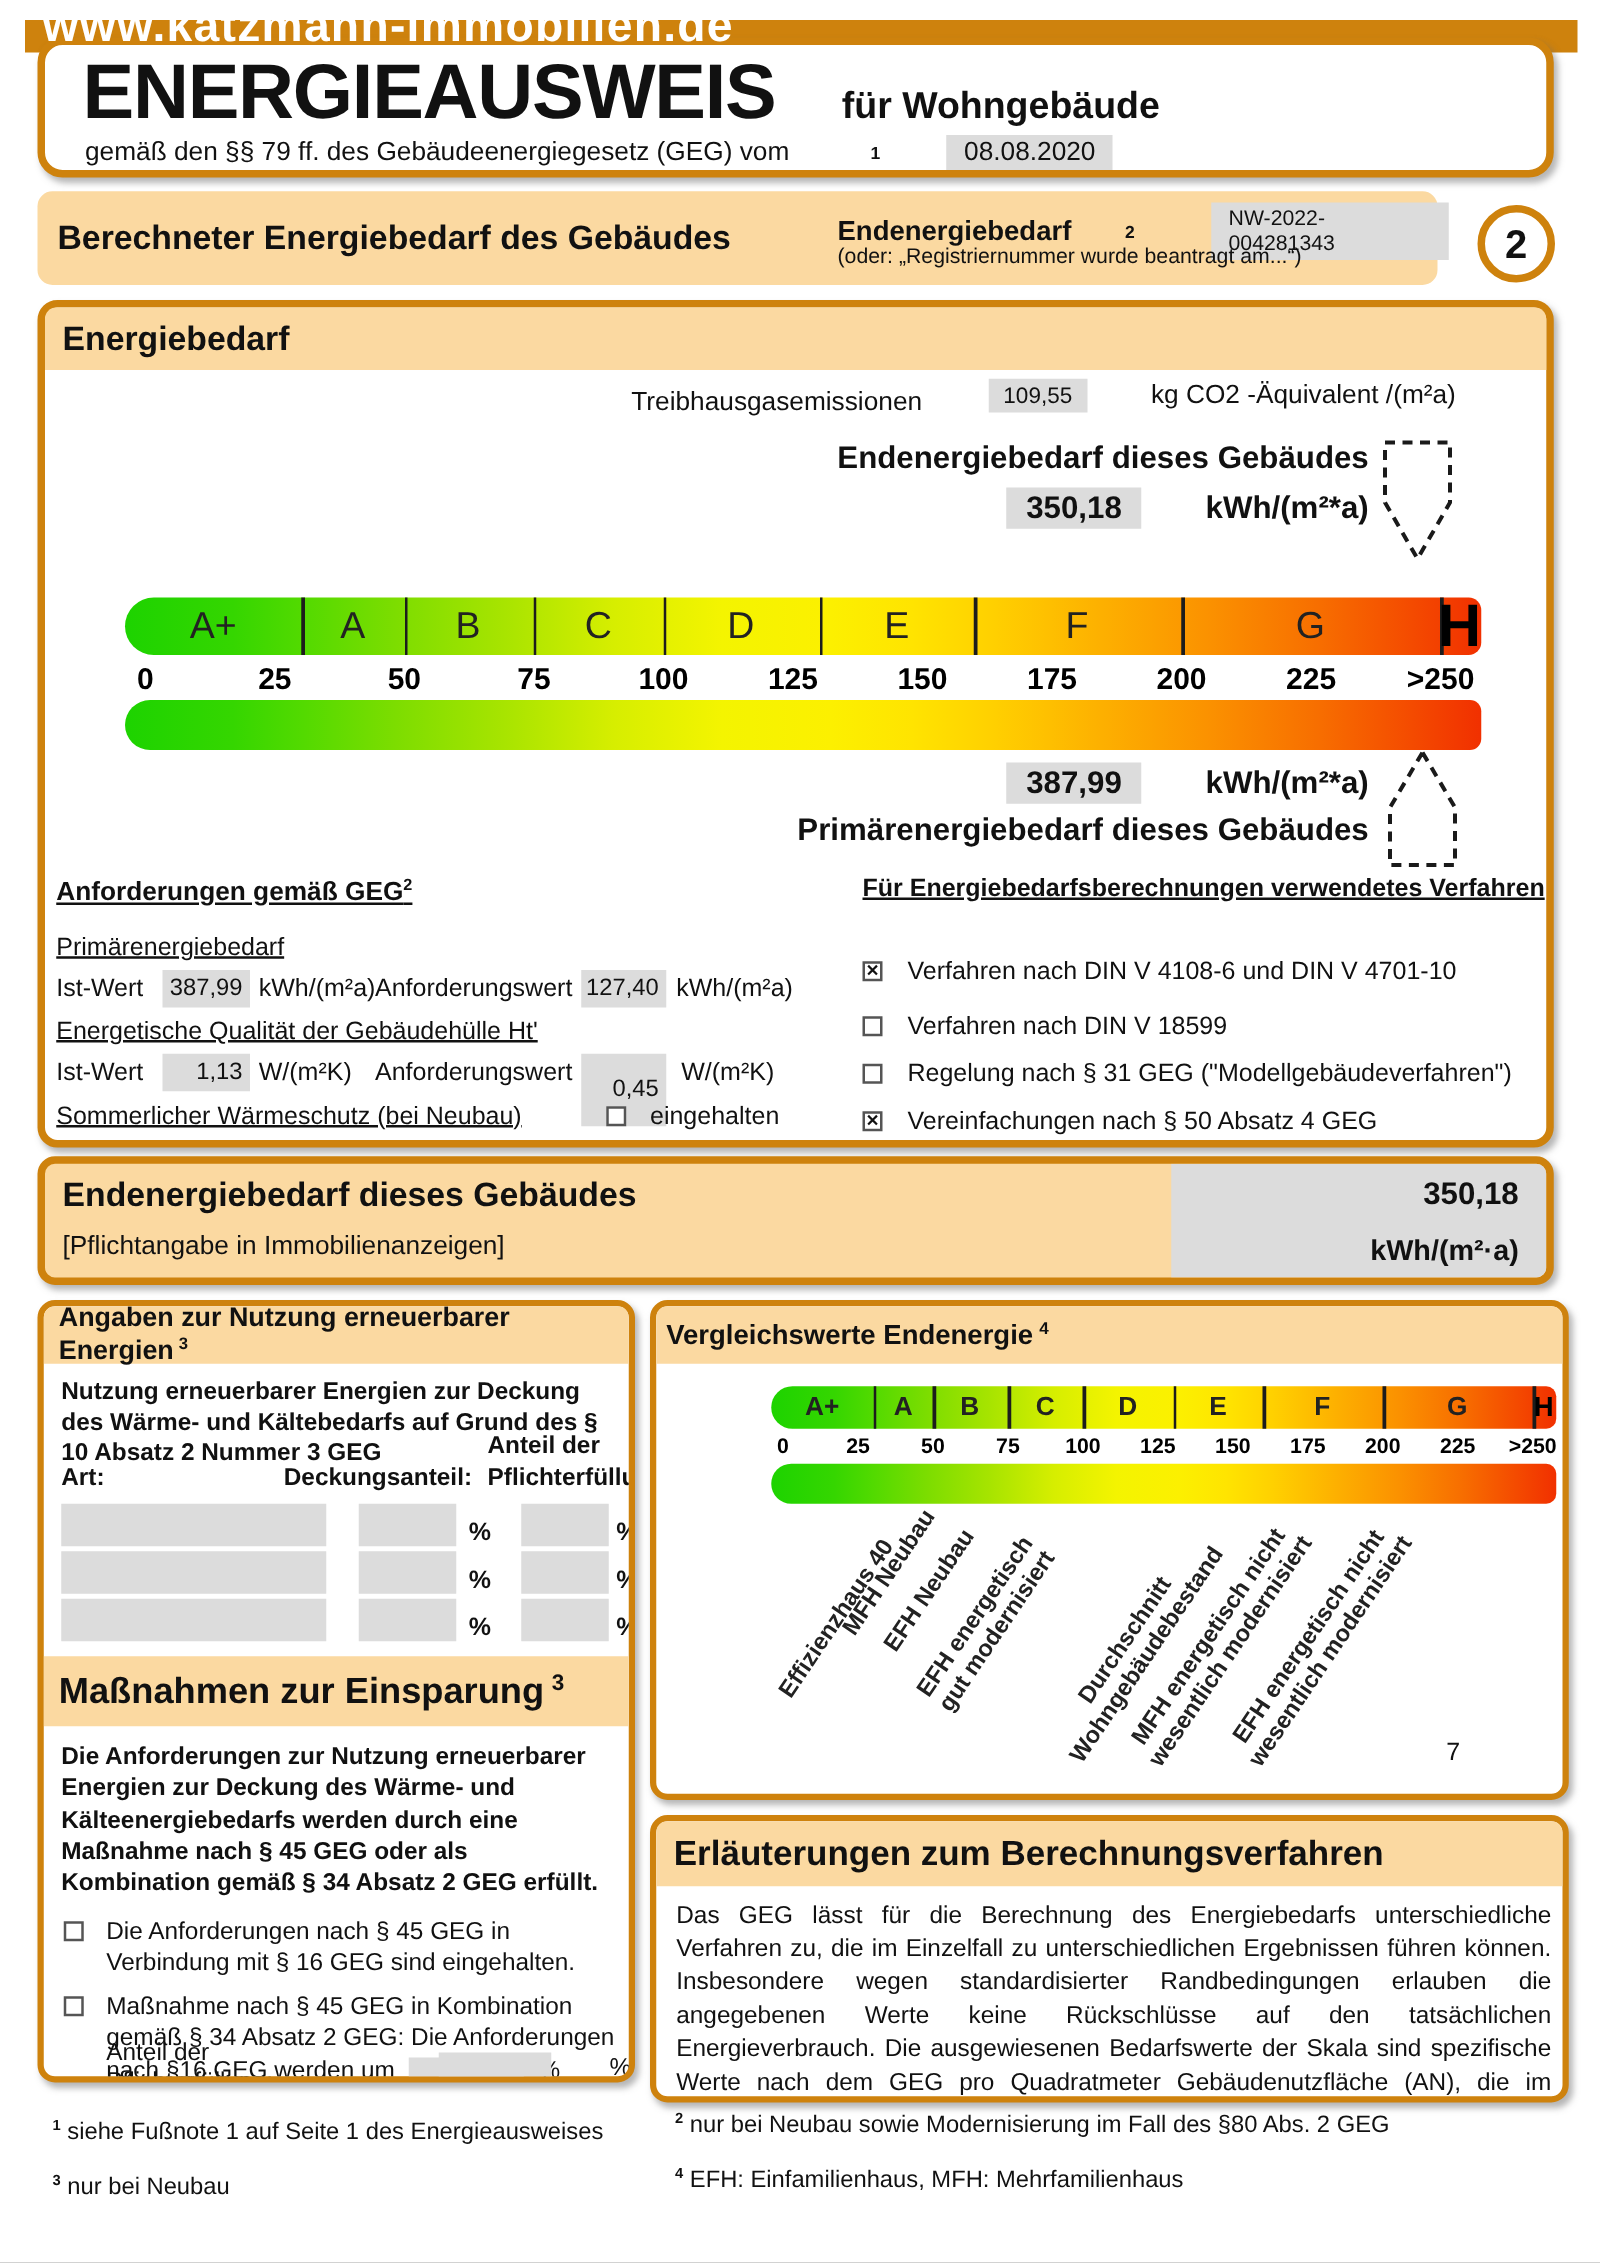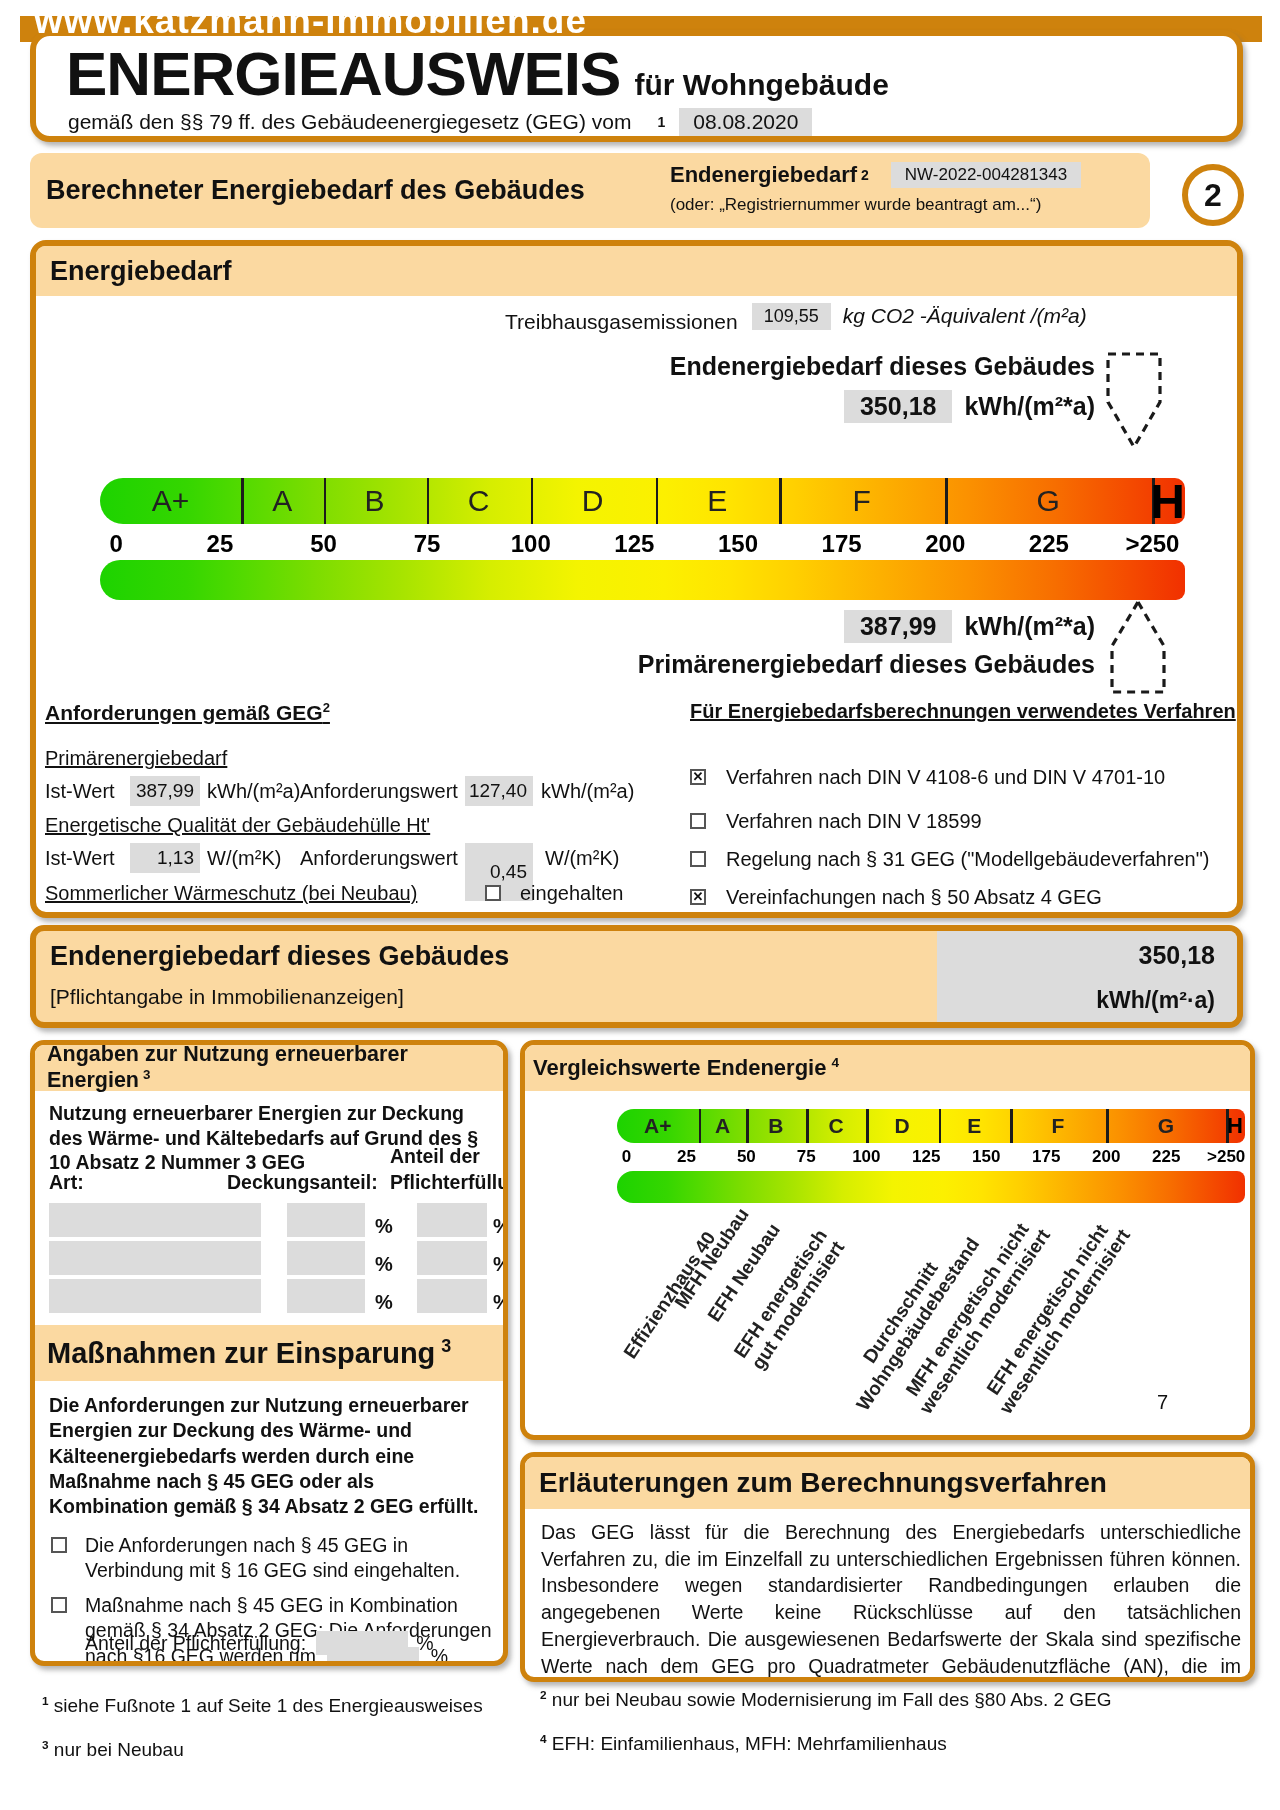--- a/index.html
+++ b/index.html
@@ -24,21 +24,21 @@
   .grad{background:linear-gradient(90deg,#1dd300 0%,#35d600 8%,#52da00 13%,#7ddd00 20%,
         #a8e400 28%,#d6ee00 36%,#f4f400 44%,#fcf000 52%,#ffe400 58%,#ffd000 64%,
         #fdb000 72%,#fb9100 80%,#f76e00 88%,#f44a00 95%,#f13000 100%);}
   .seg-line{position:absolute;top:0;bottom:0;width:2.5px;background:#1c1c1c;}
   .cls{position:absolute;top:0;bottom:0;display:flex;align-items:center;justify-content:center;
        transform:translateX(-50%);color:#222;}
   .tick{position:absolute;transform:translateX(-50%);font-weight:bold;color:#000;}
   .rlabel{position:absolute;transform:rotate(-56deg);transform-origin:0 100%;
           white-space:pre-line;font-size:19px;font-weight:600;line-height:1.12;text-align:center;color:#222;}
   .fnote{font-size:19px;}
-  .row-flex{display:flex;align-items:center;}
+  .row-flex{display:flex;align-items:center;gap:39px;}
 </style>
 </head>
 <body>
 
 <div id="page">
 
   <div class="abs" style="left:20px;top:16px;width:1242px;height:26px;background:var(--ob);z-index:1;"></div>
   <div class="abs b" style="left:34px;top:0px;font-size:37px;color:#fff;z-index:3;letter-spacing:1px;">www.katzmann-immobilien.de</div>
 
   <div class="abs obox" style="left:30px;top:30px;width:1213px;height:112px;z-index:2;border-radius:20px;">
@@ -68,21 +68,21 @@
 
   <div class="abs obox" style="left:30px;top:240px;width:1213px;height:678px;">
     <div class="strip" style="height:50px;border-radius:9px 9px 0 0;">
       <span class="b" style="font-size:27px;padding-left:14px;">Energiebedarf</span>
     </div>
   </div>
 
   <div class="abs row-flex" style="left:505px;top:298px;z-index:2;">
     <span style="font-size:21px;margin-top:12px;">Treibhausgasemissionen</span>
     <span class="gbox" style="margin-left:14px;font-size:18px;padding:3px 12px;min-width:72px;">109,55</span>
-    <span style="font-size:21px;margin-left:12px;font-style:italic;">kg CO2 -Äquivalent /(m²a)</span>
+    <span style="font-size:21px;margin-left:12px;">kg CO2 -Äquivalent /(m²a)</span>
   </div>
 
   <div class="abs b" style="left:0;top:352px;width:1095px;text-align:right;font-size:25px;z-index:2;">Endenergiebedarf dieses Gebäudes</div>
   <div class="abs row-flex" style="left:0;top:390px;width:1095px;justify-content:flex-end;z-index:2;">
     <span class="gbox b" style="font-size:25px;padding:2px 16px;">350,18</span>
     <span class="b" style="font-size:25px;margin-left:12px;">kWh/(m²*a)</span>
   </div>
 
   <svg class="abs" style="left:1096px;top:350px;z-index:2;" width="76" height="102" viewBox="0 0 76 102">
     <path d="M12 4 H64 V52 L38 97 L12 52 Z" fill="#ffffff" stroke="#1a1a1a" stroke-width="3.2" stroke-dasharray="8 6"></path>

